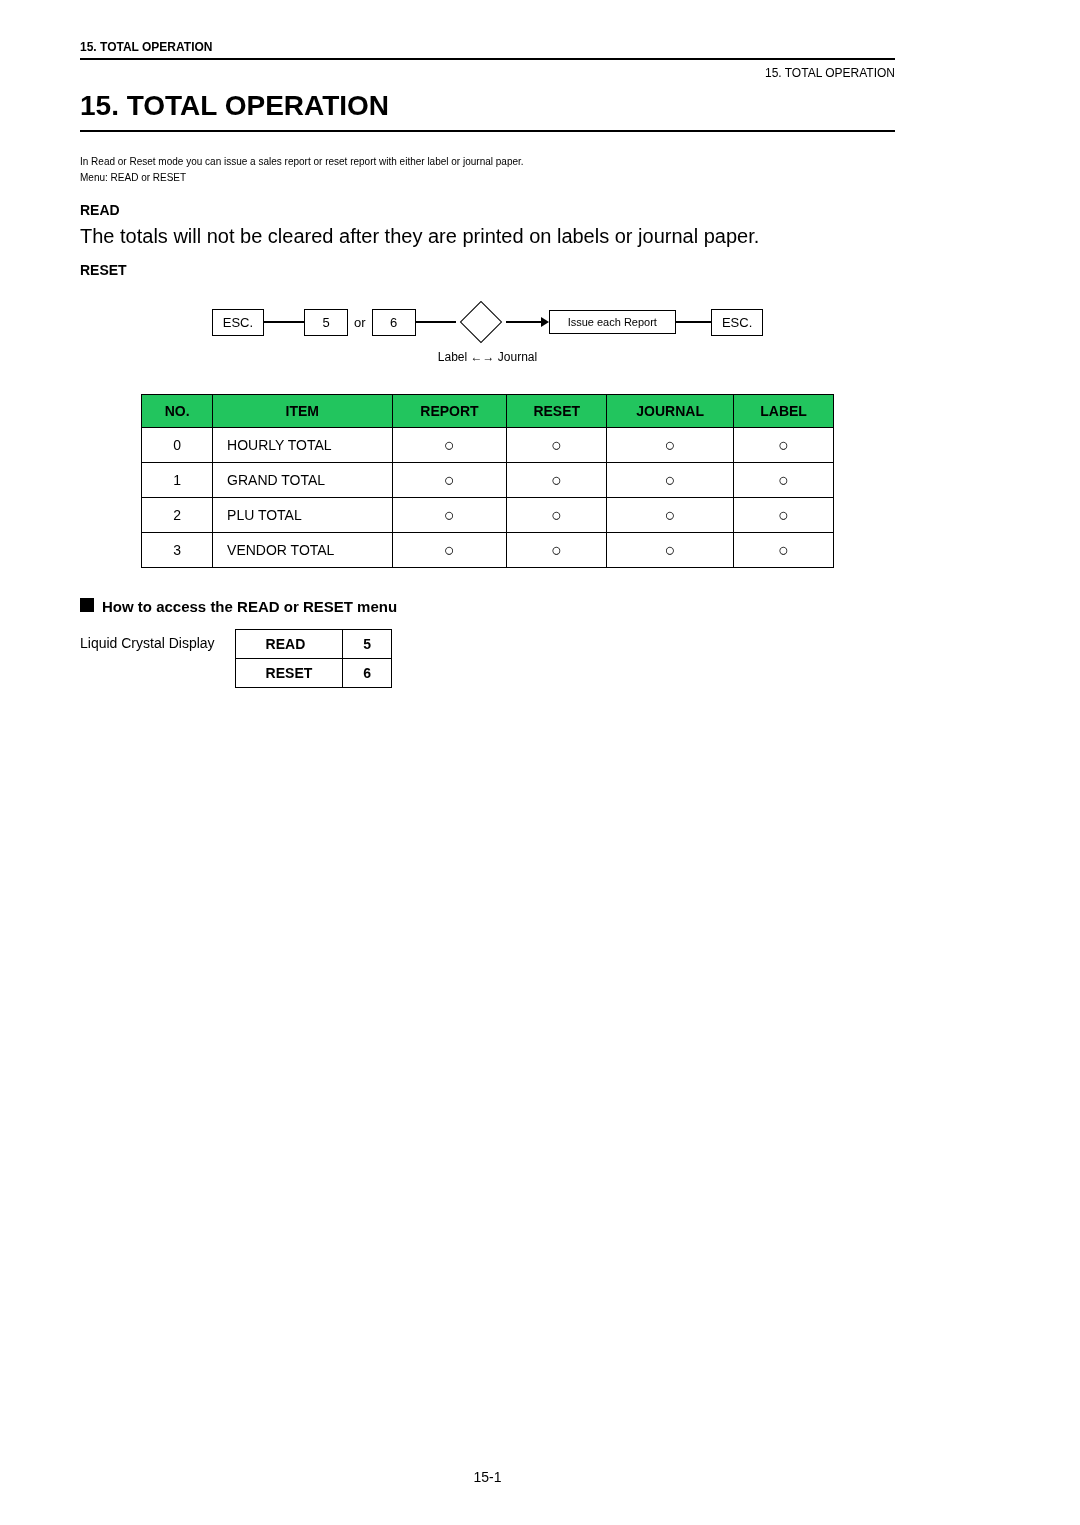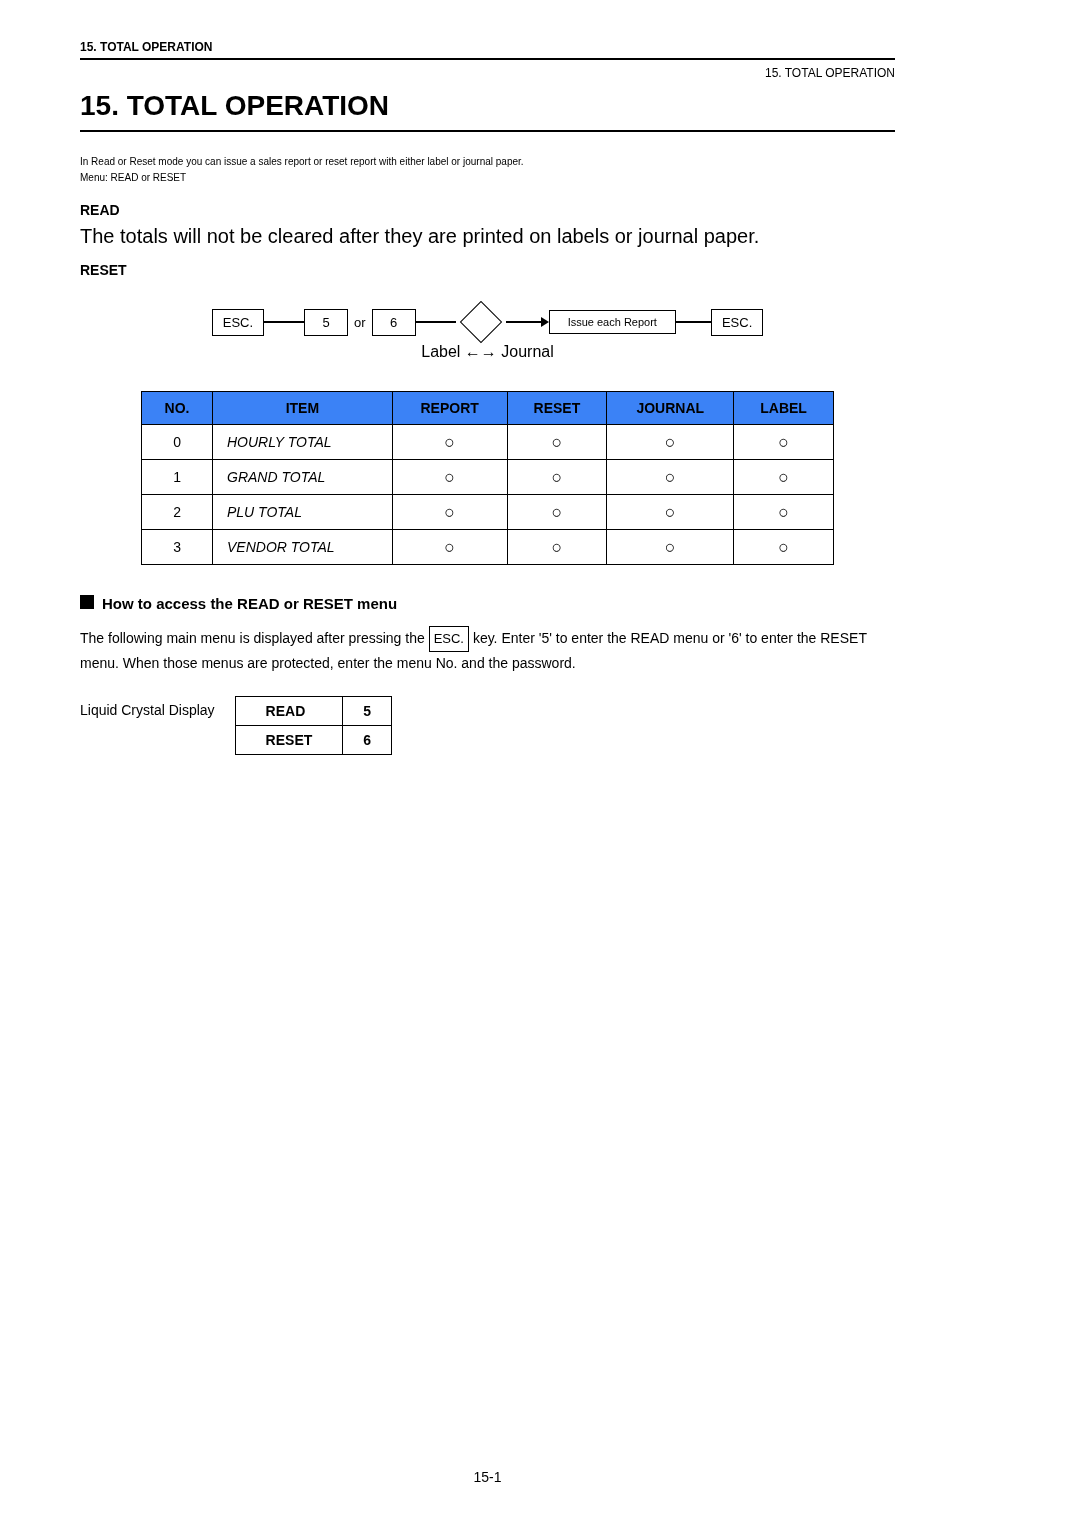--- a/index.html
+++ b/index.html
@@ -92,45 +92,44 @@
       width: 50px;
       height: 40px;
     }
     .flow-report-box {
       border: 1.5px solid #000;
       padding: 5px 18px;
       font-size: 11px;
       text-align: center;
     }
     .flow-label-row {
-      font-size: 16px;
-      margin-top: 1px;
+      font-size: 12px;
+      margin-top: 8px;
       text-align: center;
     }
 
     
     .data-table {
       border-collapse: collapse;
       margin: 0 auto 30px auto;
       width: 85%;
     }
     .data-table th, .data-table td {
       border: 1.5px solid #000;
       padding: 8px 14px;
       text-align: center;
       font-size: 14px;
     }
     .data-table th {
       font-weight: bold;
       text-transform: uppercase;
-      background: #3b82f6;
+      background: #22c55e;
     }
     .data-table td.item-cell {
       text-align: left;
-      font-style: italic;
     }
     .data-table td.no-cell {
       text-align: center;
     }
     .circle-symbol {
       font-size: 18px;
       line-height: 1;
     }
     
     .section-heading {
@@ -305,25 +304,20 @@
         <td><span class="circle-symbol">○</span></td>
       </tr>
     </tbody>
   </table>
 
   <div class="section-heading">
     <span class="black-square"></span>
     <span>How to access the READ or RESET menu</span>
   </div>
 
-  <p class="body-text">
-    <span>The following main menu is displayed after pressing the</span>
-    <span class="esc-inline">ESC.</span>
-    <span>key.  Enter '5' to enter the READ menu or '6' to enter the RESET menu.  When those menus are protected, enter the menu No. and the password.</span>
-  </p>
 
   <div class="lcd-wrapper">
     <div class="lcd-label">Liquid Crystal Display</div>
     <table class="lcd-table">
       <tbody>
           <tr>
         <td>READ</td>
         <td class="lcd-num">5</td>
       </tr>
       <tr>

